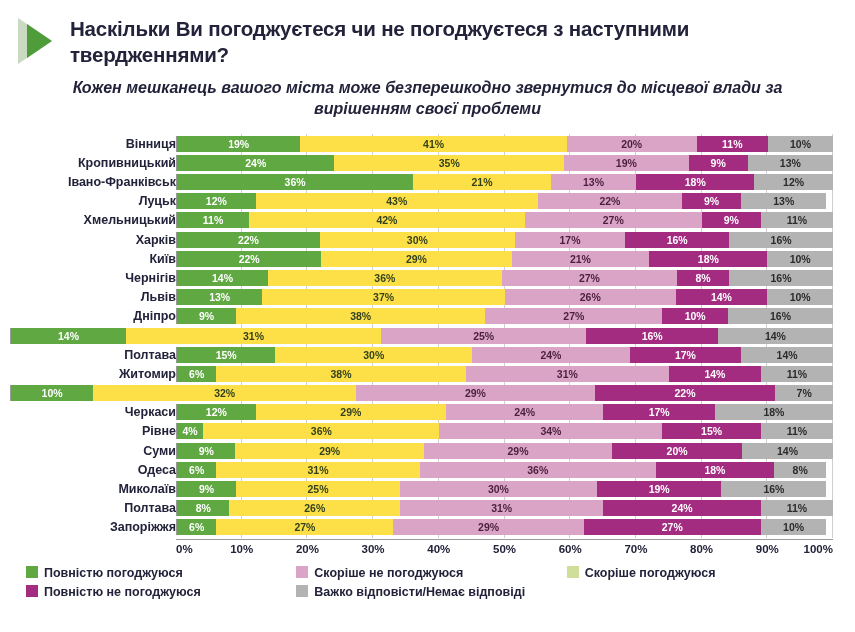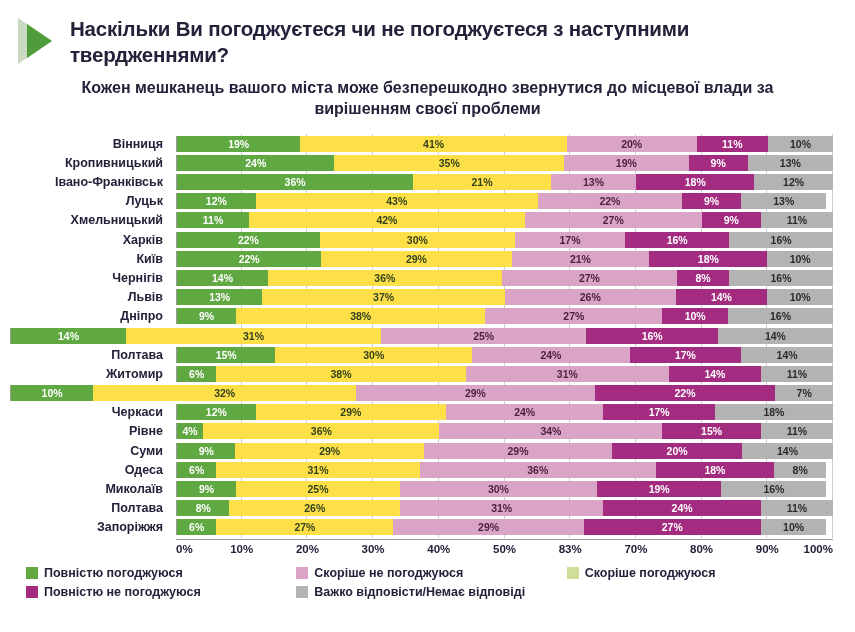--- a/index.html
+++ b/index.html
@@ -58,20 +58,21 @@
     padding-left: 10px;
     flex: 1;
   }
   .subtitle {
     text-align: center;
     font-size: 16px;
     font-weight: bold;
     line-height: 1.3;
     color: #22223a;
     margin: 10px 44px 0 44px;
+    font-style: italic;
   }
   
   .chart-wrap {
     position: relative;
     margin: 14px 0 0 0;
     padding: 0 22px 0 10px;
   }
   .chart {
     position: relative;
     display: flex;
@@ -79,21 +80,21 @@
   }
   .row {
     display: flex;
     align-items: center;
     height: 19.2px;
   }
   .row-label {
     width: 166px;
     flex: 0 0 166px;
     text-align: right;
-    padding-right: 13px;
+    padding-right: 0;
     font-size: 12.5px;
     font-weight: bold;
     color: #22223a;
     box-sizing: border-box;
     white-space: nowrap;
   }
   .bars {
     position: relative;
     flex: 1;
     height: 16px;
@@ -159,21 +160,21 @@
   
   .legend {
     margin: 6px 22px 0 26px;
     display: grid;
     grid-template-columns: 1fr 1fr 1fr;
     row-gap: 5px;
     column-gap: 4px;
   }
   .legend-item {
     display: flex;
-    align-items: center;
+    align-items: flex-start;
     font-size: 12.5px;
     font-weight: bold;
     color: #22223a;
   }
   .swatch {
     width: 12px;
     height: 12px;
     margin-right: 6px;
     flex: 0 0 12px;
   }
@@ -634,21 +635,21 @@
         </div>
       <div class="axis">
         <div class="axis-spacer"></div>
         <div class="axis-ticks" id="axis-ticks">
             <div class="tick" style="left: 0%; transform: translateX(0px);">0%</div>
             <div class="tick" style="left: 10%;">10%</div>
             <div class="tick" style="left: 20%;">20%</div>
             <div class="tick" style="left: 30%;">30%</div>
             <div class="tick" style="left: 40%;">40%</div>
             <div class="tick" style="left: 50%;">50%</div>
-            <div class="tick" style="left: 60%;">83%</div>
+            <div class="tick" style="left: 60%;">60%</div>
             <div class="tick" style="left: 70%;">70%</div>
             <div class="tick" style="left: 80%;">80%</div>
             <div class="tick" style="left: 90%;">90%</div>
             <div class="tick" style="left: 100%; transform: translateX(-100%);">100%</div>
           </div>
       </div>
     </div>
   </div>
 
   <div class="legend" id="legend">

